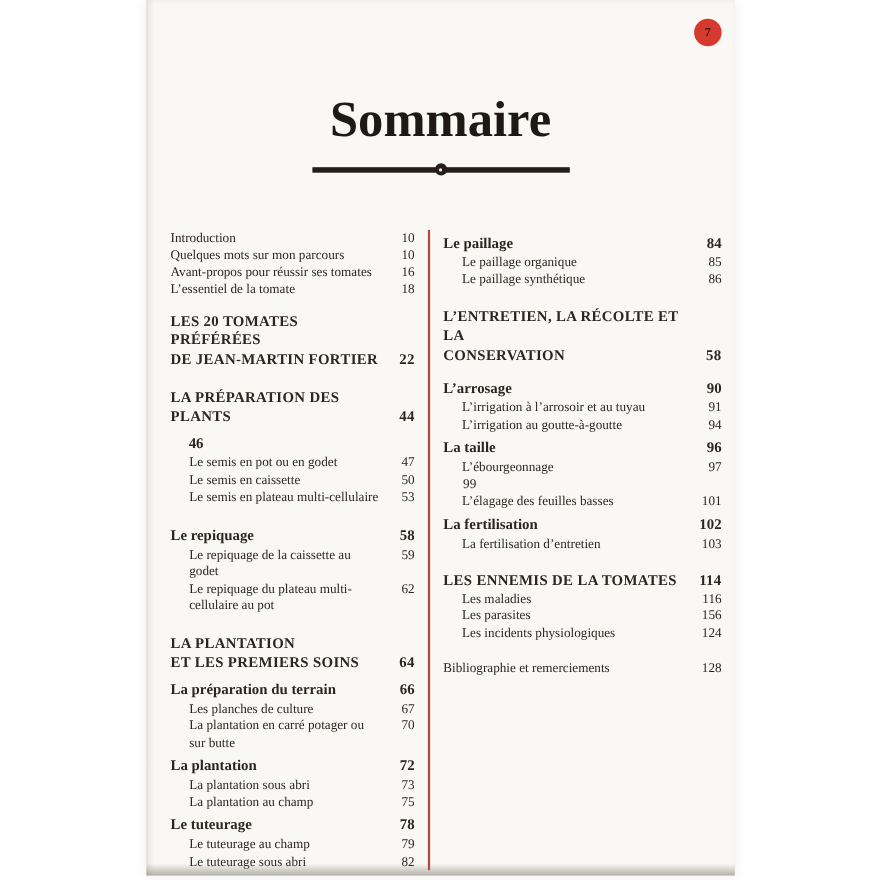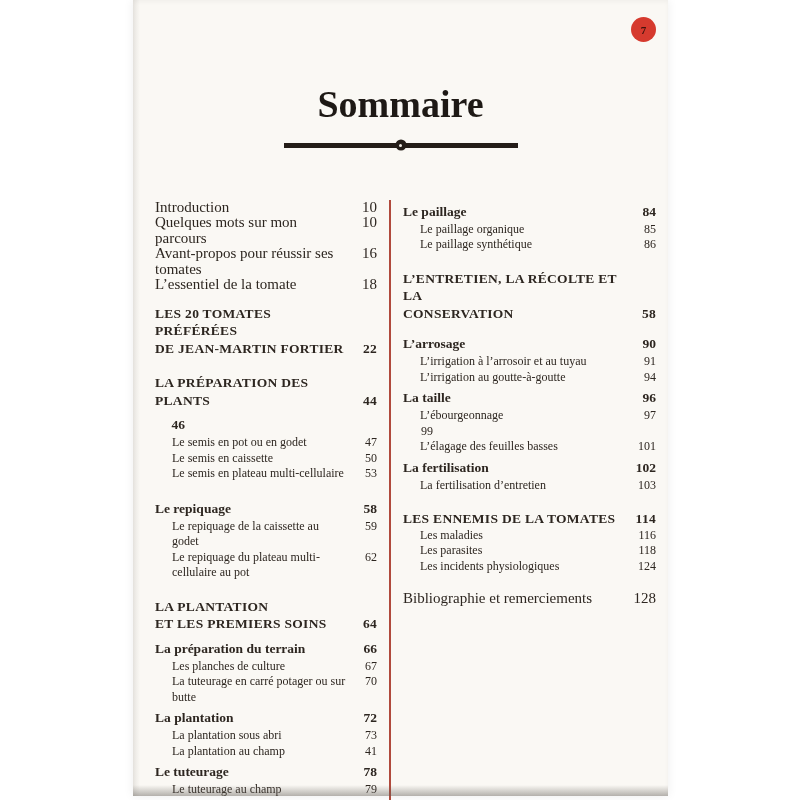--- a/index.html
+++ b/index.html
@@ -36,21 +36,21 @@
     position:absolute; top:17px; right:12px;
     width:25px; height:25px; border-radius:50%;
     background:var(--badge);
     display:flex; align-items:center; justify-content:center;
     font-size:11px; font-weight:bold; color:#40120c;
   }
 
   .title{
     margin-top:84px;
     text-align:center;
-    font-size:38px;
+    font-size:46px;
     font-weight:bold;
     color:#1e1915;
     letter-spacing:0px;
     line-height:1.1;
   }
 
   .divider{
     width:234px; height:5px;
     margin:17px auto 0;
     background:#241d18;
@@ -89,21 +89,21 @@
   .sp-0 {margin-top:0;}
   .sp-xs{margin-top:3px;}
   .sp-sm{margin-top:6px;}
   .sp-md{margin-top:12px;}
   .sp-lg{margin-top:17px;}
 
   .row{display:flex; align-items:baseline;}
   .row .label{flex:1; white-space:pre-line;}
   .row .pg{width:30px; text-align:right; flex:0 0 auto;}
 
-  .row-plain{font-size:15px; line-height:15.5px;}
+  .row-plain{font-size:12px; line-height:15.5px;}
   .row-sub{font-size:12px; line-height:15.5px;}
   .row-sub .label{padding-left:17px;}
   .row-section{font-size:13.5px; font-weight:bold; line-height:20px; margin-top:2px;justify-content:space-between;}
   .row-part{font-size:13.5px; font-weight:bold; line-height:17.5px; letter-spacing:.3px; align-items:flex-end;}
 </style>
 </head>
 <body>
 
 <div class="page">
 
@@ -191,36 +191,36 @@
         <div class="toc-group sp-sm">
           <div class="row row-section">
             <span class="label">La préparation du terrain</span>
             <span class="pg">66</span>
           </div>
           <div class="row row-sub">
             <span class="label">Les planches de culture</span>
             <span class="pg">67</span>
           </div>
           <div class="row row-sub">
-            <span class="label">La tuteurage en carré potager ou sur butte</span>
+            <span class="label">La plantation en carré potager ou sur butte</span>
             <span class="pg">70</span>
           </div>
         </div>
         <div class="toc-group sp-xs">
           <div class="row row-section">
             <span class="label">La plantation</span>
             <span class="pg">72</span>
           </div>
           <div class="row row-sub">
             <span class="label">La plantation sous abri</span>
             <span class="pg">73</span>
           </div>
           <div class="row row-sub">
             <span class="label">La plantation au champ</span>
-            <span class="pg">41</span>
+            <span class="pg">75</span>
           </div>
         </div>
         <div class="toc-group sp-xs">
           <div class="row row-section">
             <span class="label">Le tuteurage</span>
             <span class="pg">78</span>
           </div>
           <div class="row row-sub">
             <span class="label">Le tuteurage au champ</span>
             <span class="pg">79</span>
@@ -298,21 +298,21 @@
           <div class="row row-part">
             <span class="label">LES ENNEMIS DE LA TOMATES</span>
             <span class="pg">114</span>
           </div>
           <div class="row row-sub">
             <span class="label">Les maladies</span>
             <span class="pg">116</span>
           </div>
           <div class="row row-sub">
             <span class="label">Les parasites</span>
-            <span class="pg">118</span>
+            <span class="pg">156</span>
           </div>
           <div class="row row-sub">
             <span class="label">Les incidents physiologiques</span>
             <span class="pg">124</span>
           </div>
         </div>
         <div class="toc-group sp-lg">
           <div class="row row-plain">
             <span class="label">Bibliographie et remerciements</span>
             <span class="pg">128</span>

